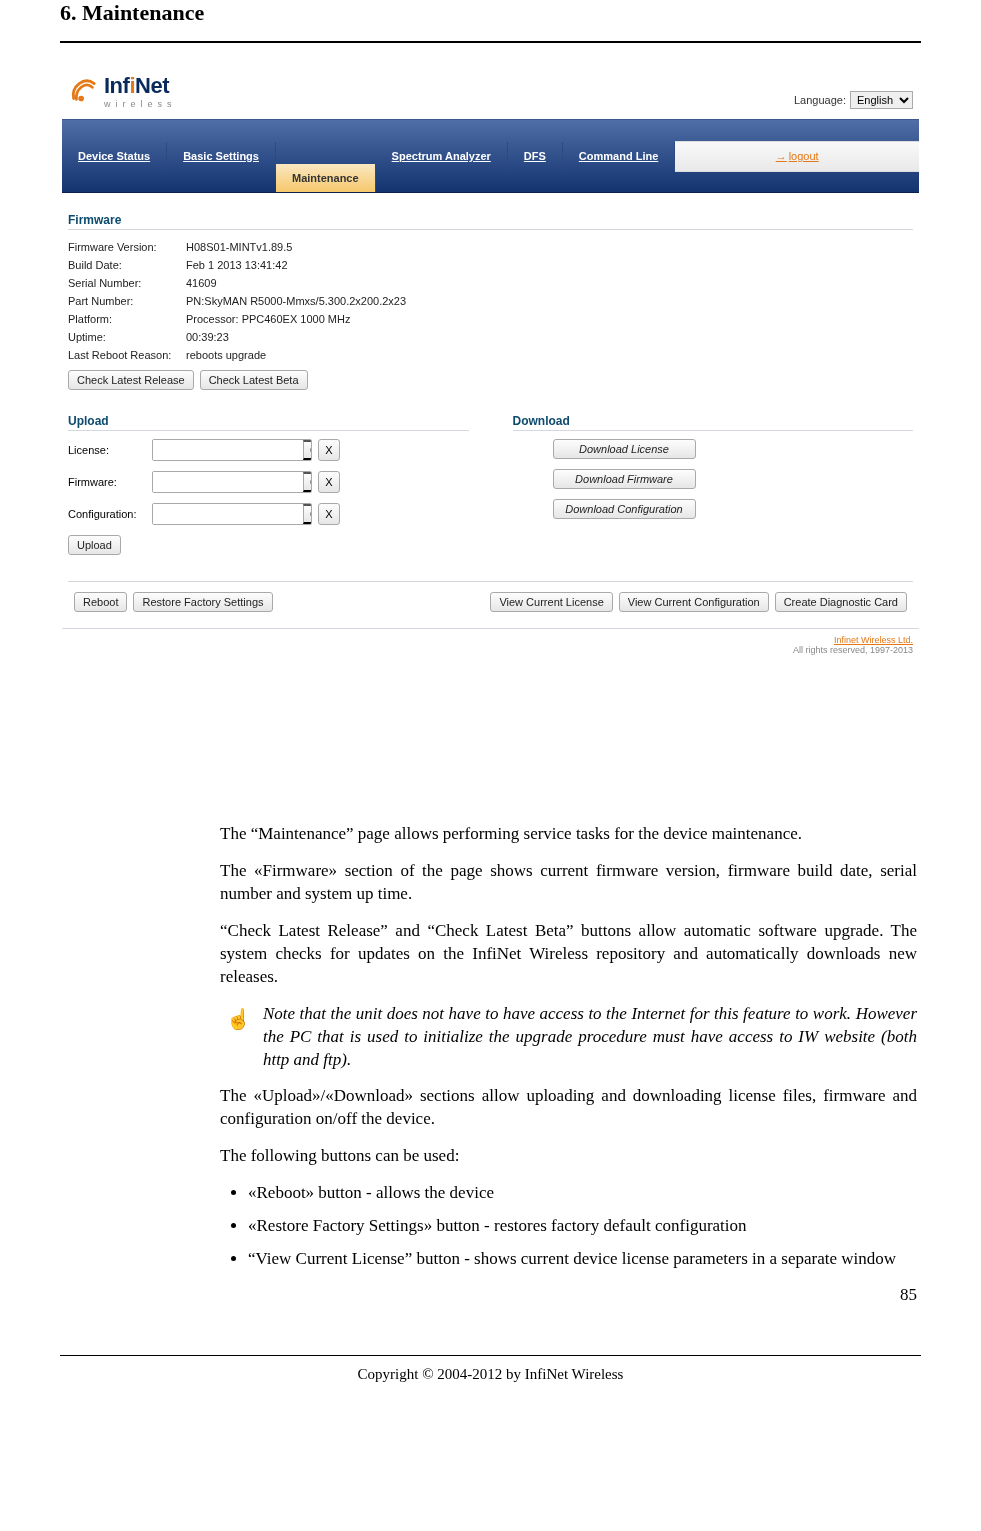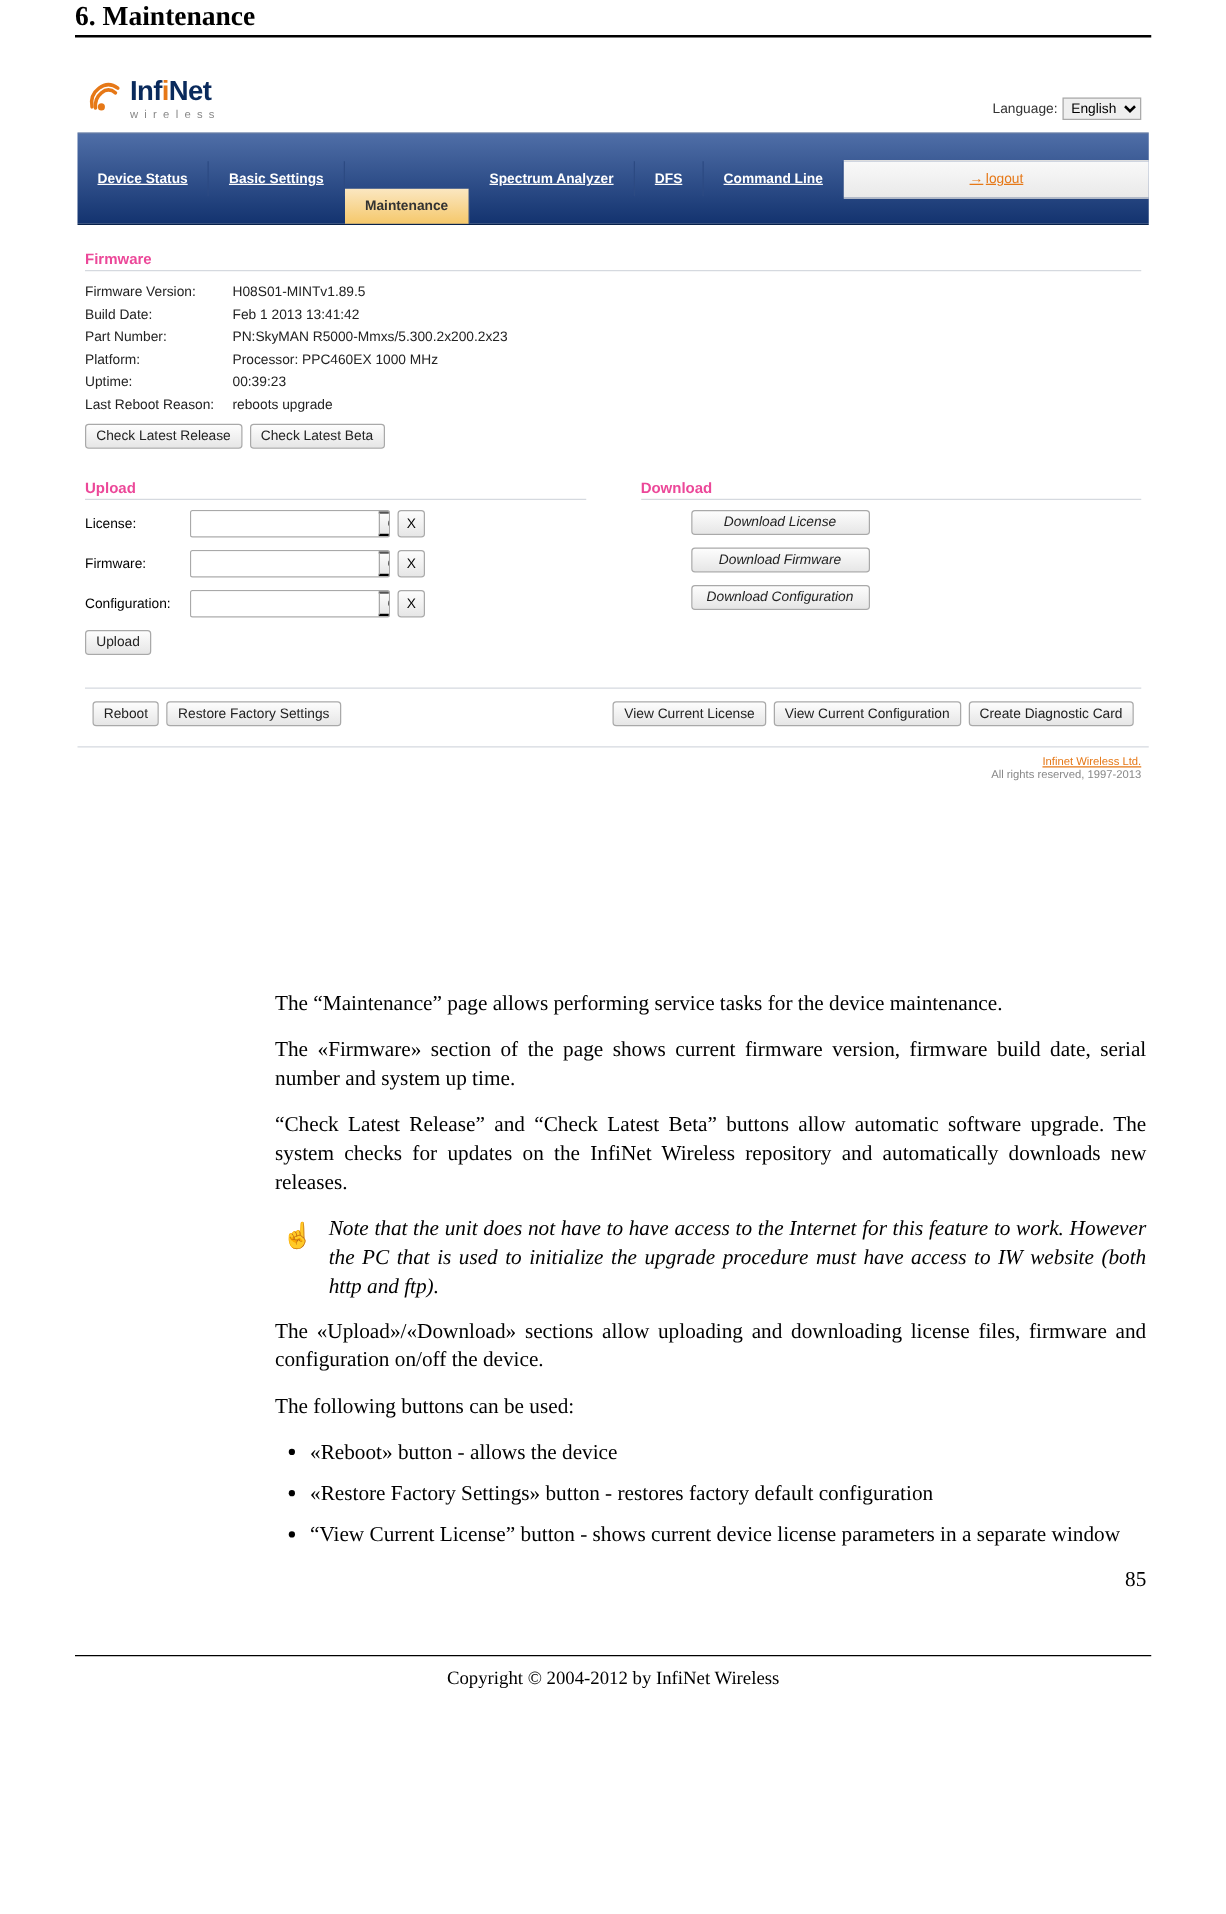--- a/index.html
+++ b/index.html
@@ -1,18 +1,18 @@
 <!DOCTYPE html>
 <html><head>
 <meta charset="utf-8">
 <style>
   * { box-sizing: border-box; margin: 0; padding: 0; }
   body { font-family: Verdana, Arial, sans-serif; font-size: 12px; background: #fff; color: #000; width: 981px; margin: 0 auto; }
   .page { padding: 0 60px 20px 60px; }
-  .section-header { font: bold 22px Verdana; border-bottom: 2px solid #000; padding-bottom: 2px; margin-bottom: 18px; }
+  .section-header { font: bold 22px Verdana; border-bottom: 2px solid #000; padding-bottom: 15px; margin-bottom: 18px; }
 
   
   .shot { border: 0; background: #fff; margin-bottom: 40px; }
   .shot-inner { padding: 8px 2px 2px 2px; }
 
   .top-bar { display: flex; justify-content: space-between; align-items: flex-end; padding: 4px 6px 10px 6px; }
   .logo { display: flex; align-items: center; gap: 6px; }
   .logo-mark { width: 30px; height: 30px; }
   .logo-text { display: flex; flex-direction: column; line-height: 1; }
   .logo-brand { font: bold 22px Arial; color: #0a2a5c; letter-spacing: -0.5px; }
@@ -23,21 +23,21 @@
   .lang-select { font: 11px Arial; border: 1px solid #aaa; background: #efefef; padding: 1px 2px; }
 
   .tabs { display: flex; align-items: center; background: linear-gradient(#4f6ea7,#13336f); border-top: 1px solid #3a588e; border-bottom: 1px solid #08214a; text-align: right; }
   .tab { color: #fff; font: bold 11px Arial; padding: 8px 16px; text-decoration: underline; cursor: pointer; border-right: 1px solid #2c4a82; }
   .tab.active { background: linear-gradient(#fbe7c1,#f5c86b); color: #333; text-decoration: none; margin-top: 44px; }
   .tab-spacer { flex: 1; background: linear-gradient(#f9f9f9,#e9e9e9); height: 31px; display: flex; align-items: center; justify-content: center; border-top:1px solid #ddd;border-bottom:1px solid #ddd; }
   .logout { color: #e67817; font: 11px Arial; display: flex; align-items: center; gap: 2px; text-decoration: underline; }
   .logout::before { content:"→"; color:#e67817; font-weight:bold; }
 
   .panel { padding: 14px 6px 6px 6px; }
-  .sect-title { color: #ec4899; font: bold 12px Arial; margin: 6px 0 2px 0; }
+  .sect-title { color: #0c4a6e; font: bold 12px Arial; margin: 6px 0 2px 0; }
   .sect-rule { border: 0; border-top: 1px solid #d5d9df; margin: 2px 0 8px 0; }
 
   .kv-row { display: flex; font: 11px Arial; color: #222; padding: 3px 0; }
   .kv-label { width: 118px; }
   .kv-val { }
 
   .btn { font: 11px Arial; background: linear-gradient(#fdfdfd,#e6e6e6); border: 1px solid #a9a9a9; border-radius: 3px; padding: 3px 8px; cursor: pointer; color:#222; }
   .btn-row { display: flex; gap: 6px; margin-top: 6px; }
 
   .two-col { display: flex; gap: 44px; margin-top: 18px; }
@@ -113,20 +113,24 @@
       <div class="panel">
         <div class="sect-title">Firmware</div>
         <hr class="sect-rule">
         <div class="kv-row">
             <div class="kv-label">Firmware Version:</div>
             <div class="kv-val">H08S01-MINTv1.89.5</div>
           </div>
         <div class="kv-row">
             <div class="kv-label">Build Date:</div>
             <div class="kv-val">Feb 1 2013 13:41:42</div>
+          </div>
+        <div class="kv-row">
+            <div class="kv-label">Serial Number:</div>
+            <div class="kv-val">41609</div>
           </div>
         <div class="kv-row">
             <div class="kv-label">Part Number:</div>
             <div class="kv-val">PN:SkyMAN R5000-Mmxs/5.300.2x200.2x23</div>
           </div>
         <div class="kv-row">
             <div class="kv-label">Platform:</div>
             <div class="kv-val">Processor: PPC460EX 1000 MHz</div>
           </div>
         <div class="kv-row">

